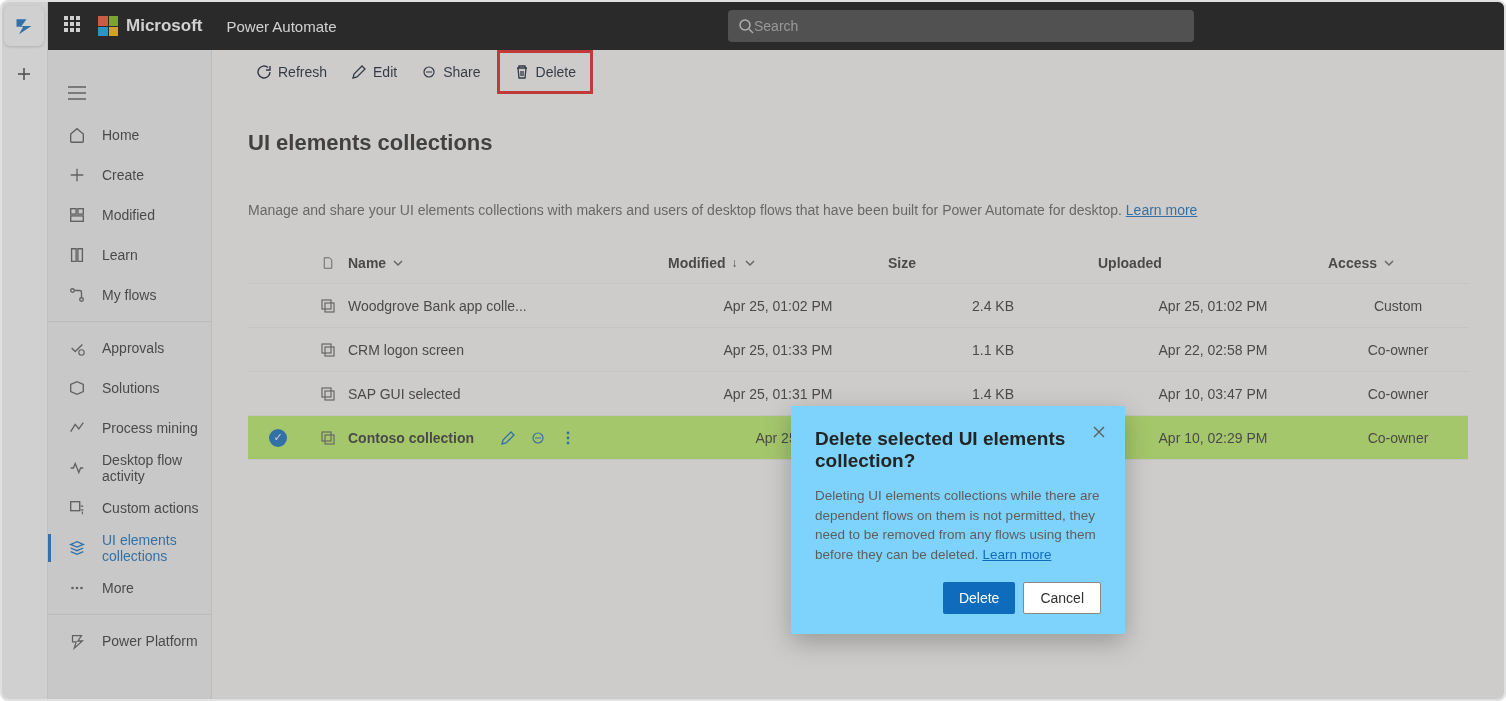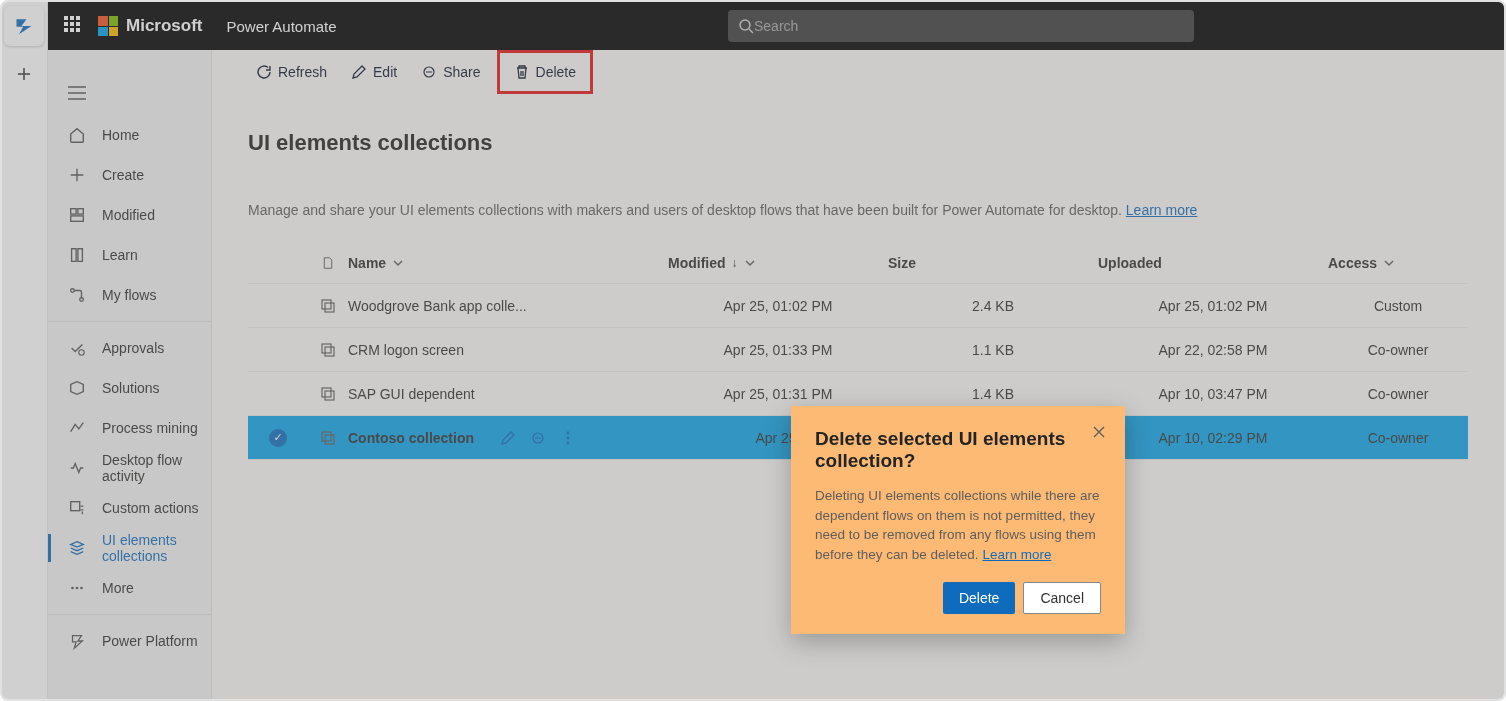--- a/index.html
+++ b/index.html
@@ -54,33 +54,33 @@
     .page-desc a { color: #0f6cbd; text-decoration: underline; }
 
     .grid { font-size: 14px; color: #323130; text-align: center; }
     .grid-header { display: grid; grid-template-columns: 60px 40px 320px 220px 210px 230px 140px; height: 42px; align-items: center; border-bottom: 1px solid #edebe9; }
     .grid-header .col { display: flex; align-items: center; gap: 6px; color: #323130; font-weight: 600; cursor: pointer; }
     .grid-header svg { width: 12px; height: 12px; }
     .col.icon-col { justify-content: center; }
     .grid-row { display: grid; grid-template-columns: 60px 40px 320px 220px 210px 230px 140px; height: 44px; align-items: center; border-bottom: 1px solid #edebe9; }
     .grid-row .cell { white-space: nowrap; overflow: hidden; text-overflow: ellipsis; }
     .grid-row .icon-cell { display:flex; justify-content:center; color:#605e5c; }
-    .grid-row.selected { background: #0ea5e9; }
+    .grid-row.selected { background: #bef264; }
     .grid-row.selected .radio { width:18px; height:18px; background:#0f6cbd; border-radius:50%; margin:0 auto; display:flex; align-items:center; justify-content:center; }
     .grid-row.selected .radio::after { content:"✓"; color:#fff; font-size:11px; }
     .grid-row .name-cell { font-weight: 400; display:flex; align-items:center; gap:8px; }
     .grid-row.selected .name-cell { font-weight: 600; }
     .row-actions { display:flex; gap:14px; color:#0f6cbd; margin-left:18px; }
     .row-actions svg { width:16px; height:16px; cursor:pointer; }
     .sort-arrow { font-size:12px; }
 
     
     .scrim { position: absolute; inset: 0; background: rgba(120,120,120,0.35); z-index: 10; }
 
-    .dialog { position: absolute; z-index: 20; left: 789px; top: 404px; width: 334px; background: #fdba74; box-shadow: 0 8px 24px rgba(0,0,0,0.25); padding: 22px 24px 20px 24px; }
+    .dialog { position: absolute; z-index: 20; left: 789px; top: 404px; width: 334px; background: #7dd3fc; box-shadow: 0 8px 24px rgba(0,0,0,0.25); padding: 22px 24px 20px 24px; }
     .dialog-title { font-size: 19px; font-weight: 600; color: #242424; margin-bottom: 14px; padding-right: 24px; }
     .dialog-close { position: absolute; top: 14px; right: 14px; width: 24px; height: 24px; display:flex; align-items:center; justify-content:center; color:#605e5c; cursor:pointer; }
     .dialog-body { font-size: 13.5px; color: #605e5c; line-height: 1.45; margin-bottom: 18px; }
     .dialog-body a { color:#0f6cbd; text-decoration: underline; }
     .dialog-footer { display:flex; justify-content:flex-end; gap:8px; }
     .btn-primary { background:#0f6cbd; color:#fff; border:none; height:32px; padding:0 16px; font-size:14px; border-radius:2px; cursor:pointer; }
     .btn-default { background:#fff; color:#323130; border:1px solid #8a8886; height:32px; padding:0 16px; font-size:14px; border-radius:2px; cursor:pointer; }
   </style>
 </head>
 <body>
@@ -330,21 +330,21 @@
               <div class="cell">Co-owner</div>
             </div>
             <div class="grid-row">
               <div></div>
               <div class="icon-cell">
                   <svg width="16" height="16" viewBox="0 0 16 16">
                     <rect x="2" y="2" width="9" height="9" fill="none" stroke="currentColor" stroke-width="1.2"></rect>
                     <rect x="5" y="5" width="9" height="9" fill="none" stroke="currentColor" stroke-width="1.2"></rect>
                   </svg>
                 </div>
-              <div class="cell name-cell">SAP GUI dependent</div>
+              <div class="cell name-cell">SAP GUI selected</div>
               <div class="cell">Apr 25, 01:31 PM</div>
               <div class="cell">1.4 KB</div>
               <div class="cell">Apr 10, 03:47 PM</div>
               <div class="cell">Co-owner</div>
             </div>
             <div class="grid-row selected">
               <div style="display:flex;justify-content:center;">
                   <div class="radio"></div>
                 </div>
               <div class="icon-cell">

